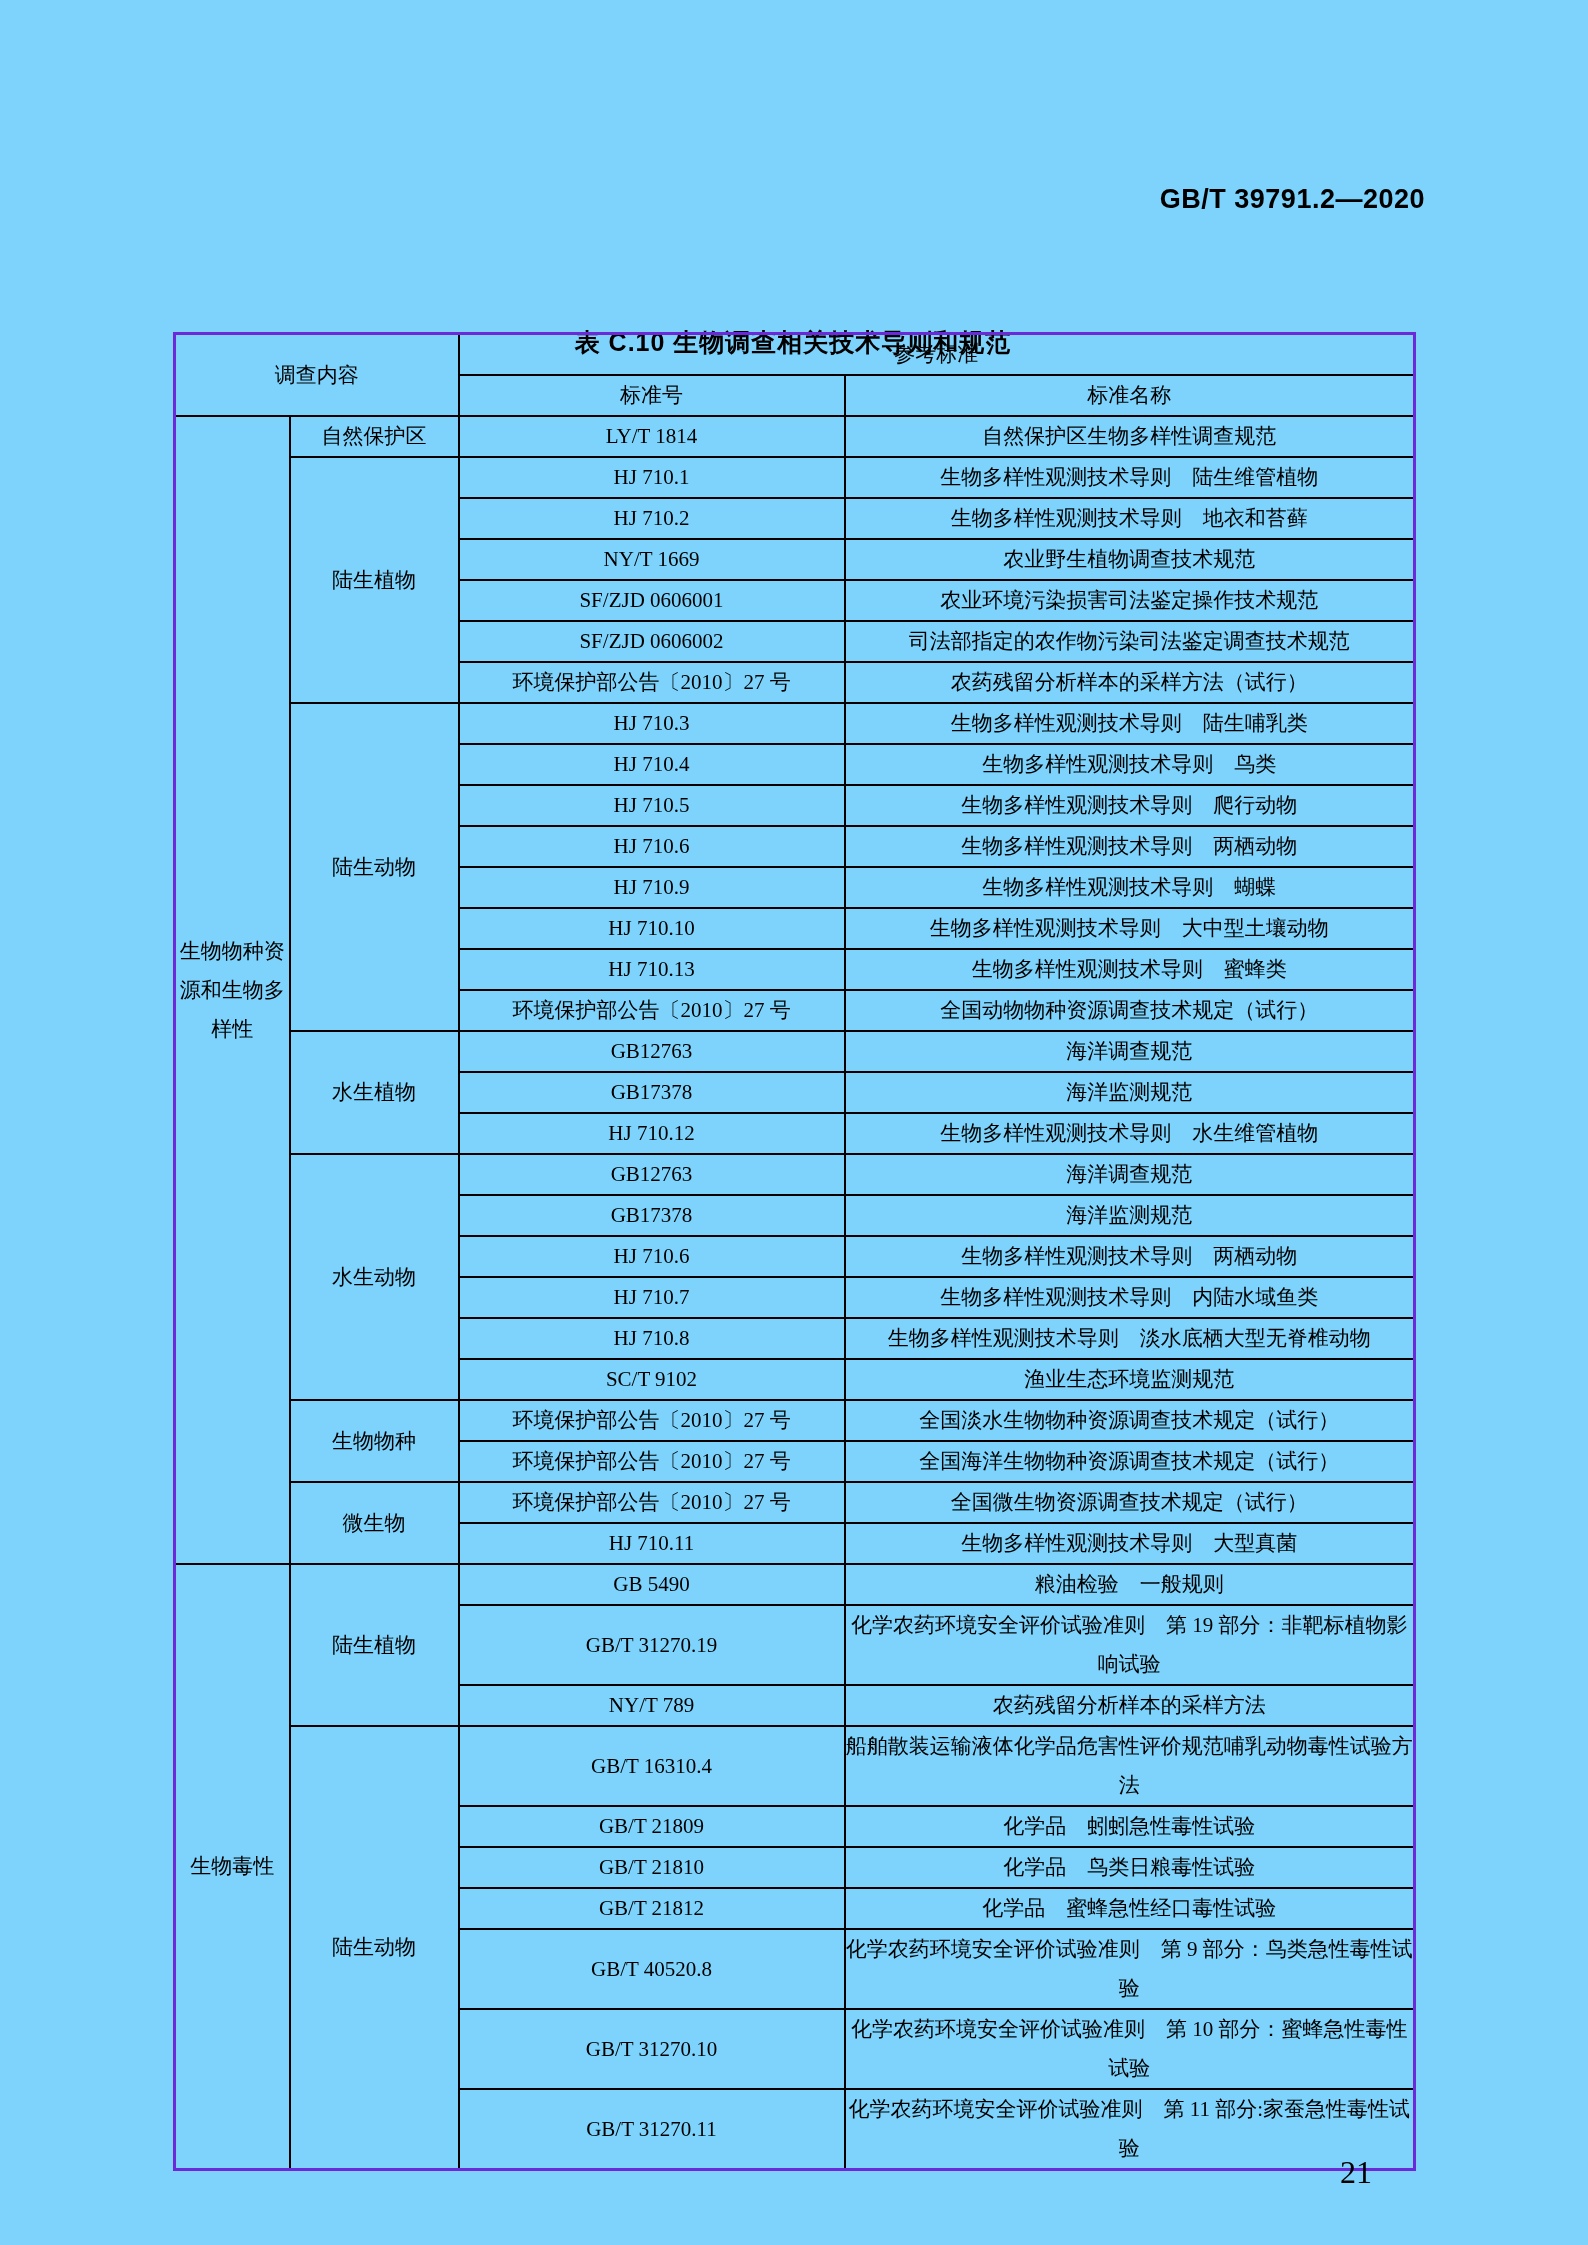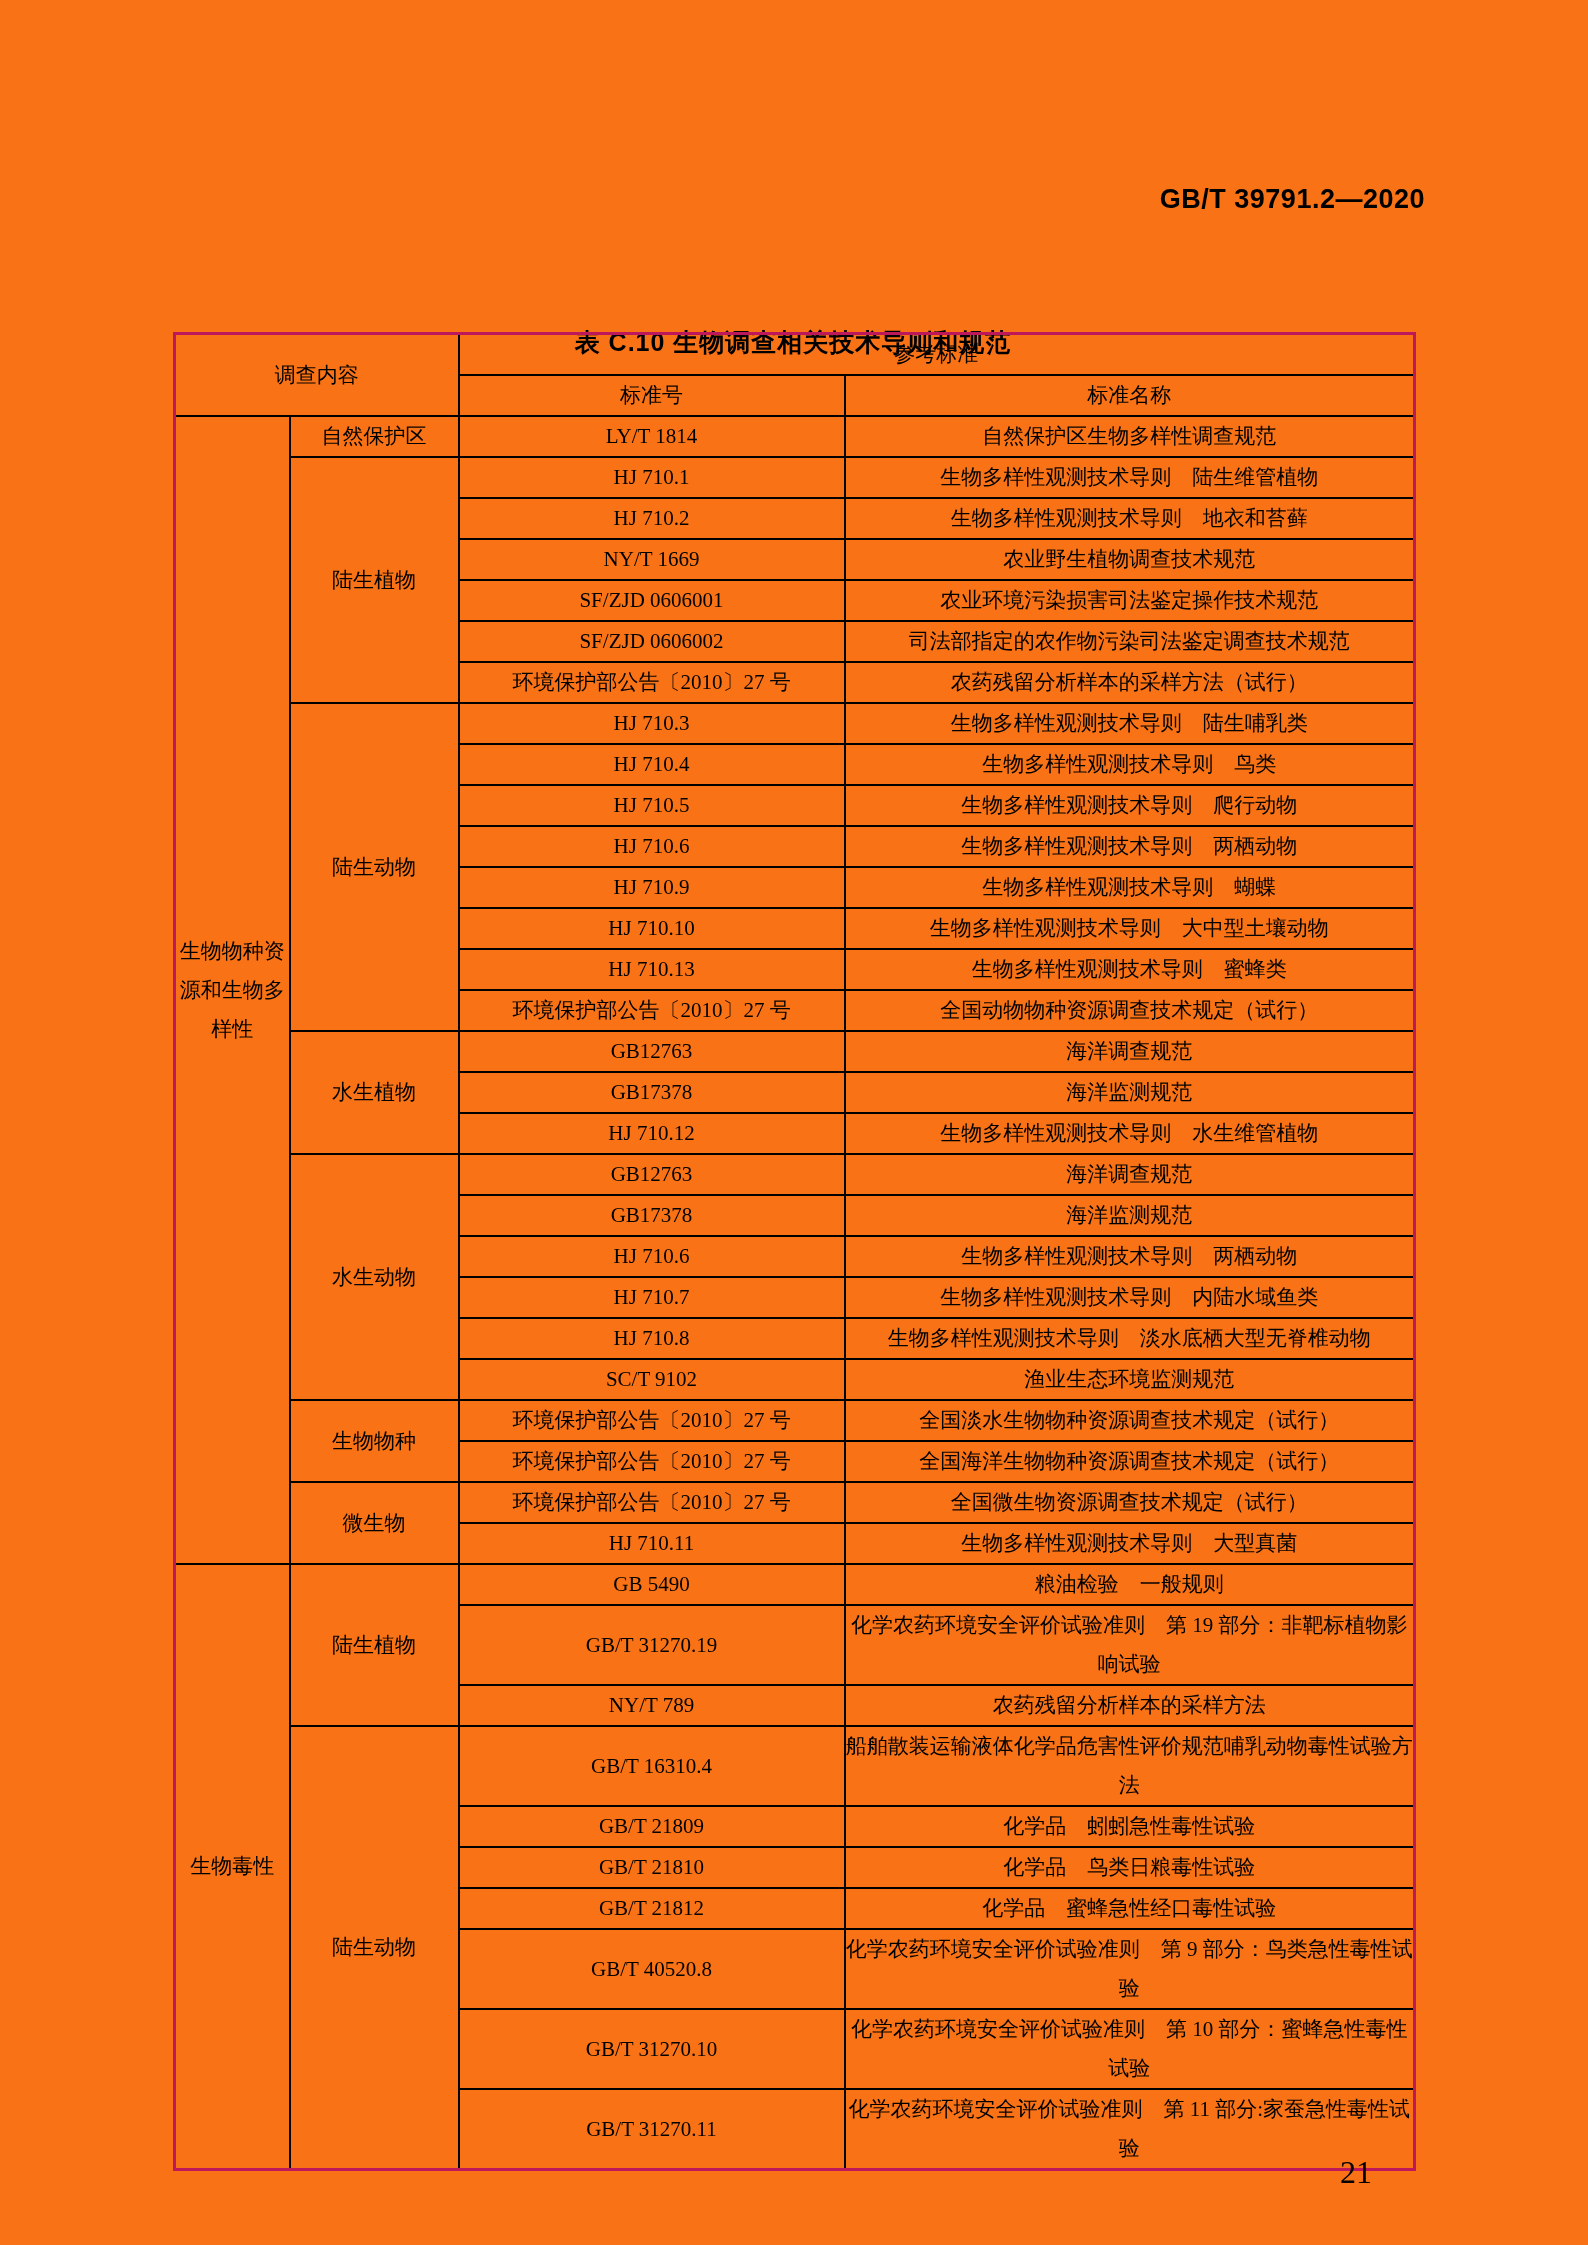--- a/index.html
+++ b/index.html
@@ -1,39 +1,39 @@
 <!DOCTYPE html>
 <html><head>
 <meta charset="utf-8">
 <style>
   html,body{margin:0;padding:0;background:#ffffff;}
   .page{
     position:relative;
     width:1588px;height:2245px;
-    background:#f97316;color:#000;
+    background:#7dd3fc;color:#000;
     font-family:"Liberation Serif","DejaVu Serif",serif;
     overflow:hidden;
   }
   .doc-number{
     position:absolute;top:184px;left:173px;width:1252px;
     text-align:right;
     font-family:"Liberation Sans","DejaVu Sans",sans-serif;
     font-size:27px;font-weight:600;letter-spacing:0.5px;
   }
   .table-title{
     position:absolute;top:286px;left:173px;width:1240px;
     text-align:center;
     font-family:"Liberation Sans","DejaVu Sans",sans-serif;
     font-size:25px;font-weight:700;letter-spacing:1px;margin-top:40px;
   }
   table.std{
     position:absolute;top:332px;left:173px;
     width:1240px;table-layout:fixed;
     border-collapse:collapse;
-    border:3px solid #be185d;
+    border:3px solid #6d28d9;
     font-family:Liberation Serif, serif;
   }
   table.std th,table.std td{
     border:2px solid #000;
     font-size:21px;font-weight:normal;
     text-align:center;vertical-align:middle;
     padding:0;line-height:39px;
     overflow:hidden;
   }
   table.std th{height:39px;}

